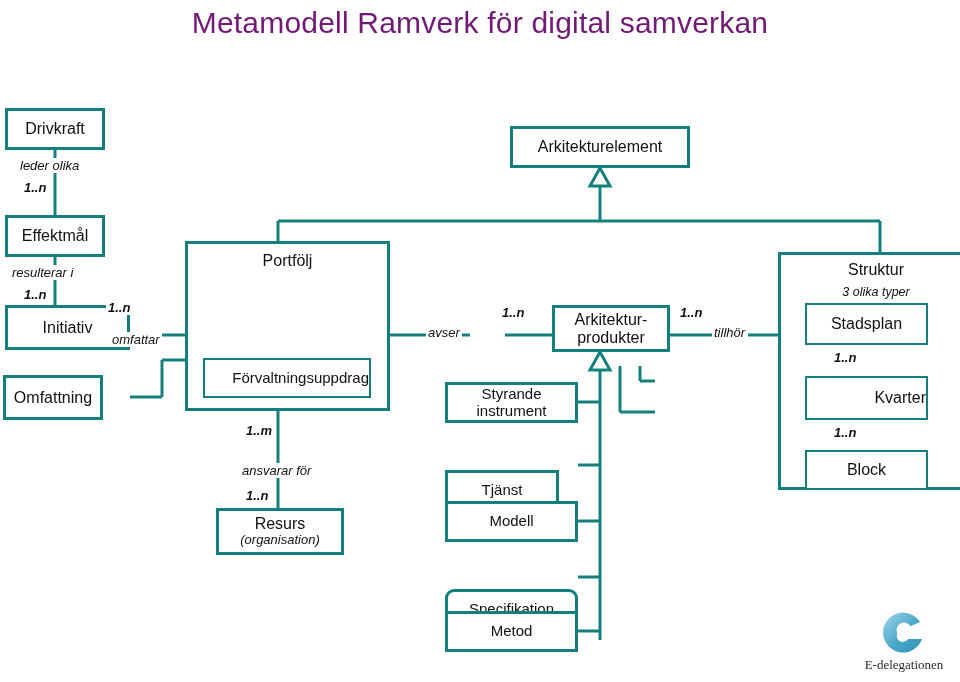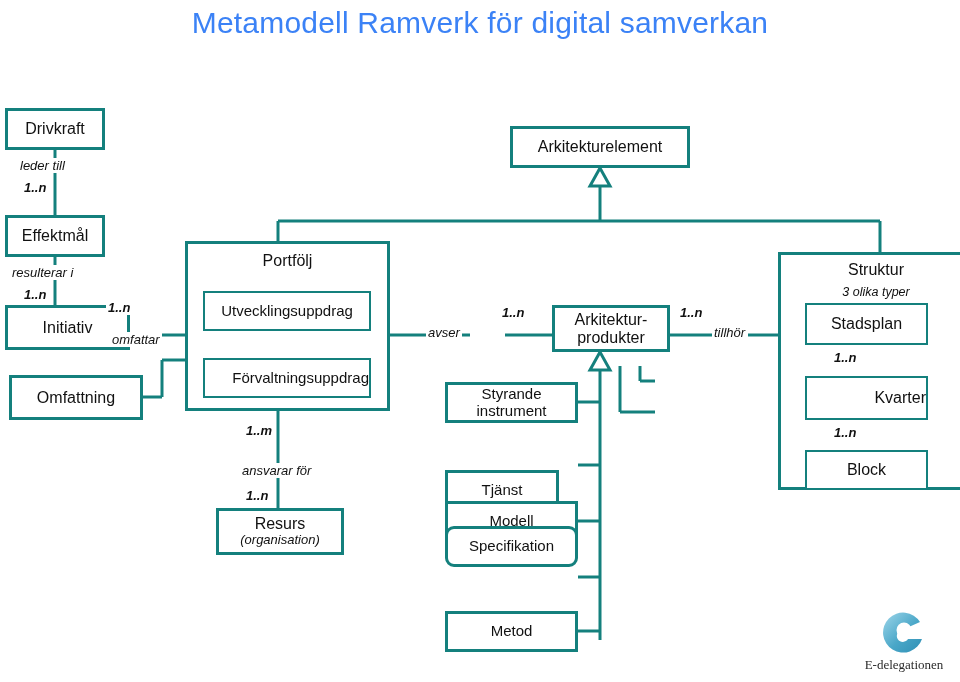--- a/index.html
+++ b/index.html
@@ -29,21 +29,21 @@
     pointer-events: none;
   }
 
   .title {
     position: absolute;
     left: 0;
     top: 6px;
     width: 960px;
     text-align: center;
     font-size: 30px;
-    color: #3b82f6;
+    color: #701a75;
     letter-spacing: 0.2px;
     white-space: nowrap;
   }
 
   
   .box {
     position: absolute;
     box-sizing: border-box;
     border: 3px solid #14807d;
     background: #ffffff;
@@ -179,48 +179,45 @@
 
     <polygon points="600,352 590,370 610,370" fill="#ffffff" stroke="#14807d" stroke-width="3"></polygon>
   </svg>
 
   <div class="title">Metamodell Ramverk för digital samverkan</div>
 
   <div class="box" style="left:5px; top:108px; width:100px; height:42px;">
     <span>Drivkraft</span>
   </div>
 
-  <div class="lbl" style="left:18px; top:158px;">leder till</div>
+  <div class="lbl" style="left:18px; top:158px;">leder olika</div>
   <div class="mult" style="left:22px; top:180px;">1..n</div>
 
   <div class="box" style="left:5px; top:215px; width:100px; height:42px;">
     <span>Effektmål</span>
   </div>
 
   <div class="lbl" style="left:10px; top:265px;">resulterar i</div>
   <div class="mult" style="left:22px; top:287px;">1..n</div>
 
   <div class="box" style="left:5px; top:305px; width:125px; height:45px;">
     <span>Initiativ</span>
   </div>
 
   <div class="mult" style="left:106px; top:300px;">1..n</div>
   <div class="lbl" style="left:110px; top:332px;">omfattar</div>
 
-  <div class="box" style="left:9px; top:375px; width:134px; height:45px;">
+  <div class="box" style="left:3px; top:375px; width:100px; height:45px;">
     <span>Omfattning</span>
   </div>
 
   <div class="container-box" style="left:185px; top:241px; width:205px; height:170px;">
     <div class="container-title" style="top:8px;">Portfölj</div>
   </div>
 
-  <div class="box thin" style="left:203px; top:291px; width:168px; height:40px; font-size:15px;">
-    <span>Utvecklingsuppdrag</span>
-  </div>
 
   <div class="box thin" style="left:203px; top:358px; width:168px; height:40px; font-size:15px;justify-content:flex-end;">
     <span>Förvaltningsuppdrag</span>
   </div>
 
   <div class="mult" style="left:244px; top:423px;">1..m</div>
   <div class="lbl" style="left:240px; top:463px;">ansvarar för</div>
   <div class="mult" style="left:244px; top:488px;">1..n</div>
 
   <div class="box" style="left:216px; top:508px; width:128px; height:47px; flex-direction:column; line-height:1.05;">
@@ -246,21 +243,21 @@
   </div>
 
   <div class="box" style="left:445px; top:462px; width:114px; height:41px; font-size:15px;margin-top:8px;">
     <span>Tjänst</span>
   </div>
 
   <div class="box" style="left:445px; top:501px; width:133px; height:41px; font-size:15px;">
     <span>Modell</span>
   </div>
 
-  <div class="box" style="left:445px; top:526px; width:133px; height:41px; font-size:15px;border-radius:9px;">
+  <div class="box" style="left:445px; top:589px; width:133px; height:41px; font-size:15px;border-radius:9px;">
     <span>Specifikation</span>
   </div>
 
   <div class="box" style="left:445px; top:611px; width:133px; height:41px; font-size:15px;">
     <span>Metod</span>
   </div>
 
 
   <div class="mult" style="left:678px; top:305px;">1..n</div>
   <div class="lbl" style="left:712px; top:325px;text-align:center;">tillhör</div>

